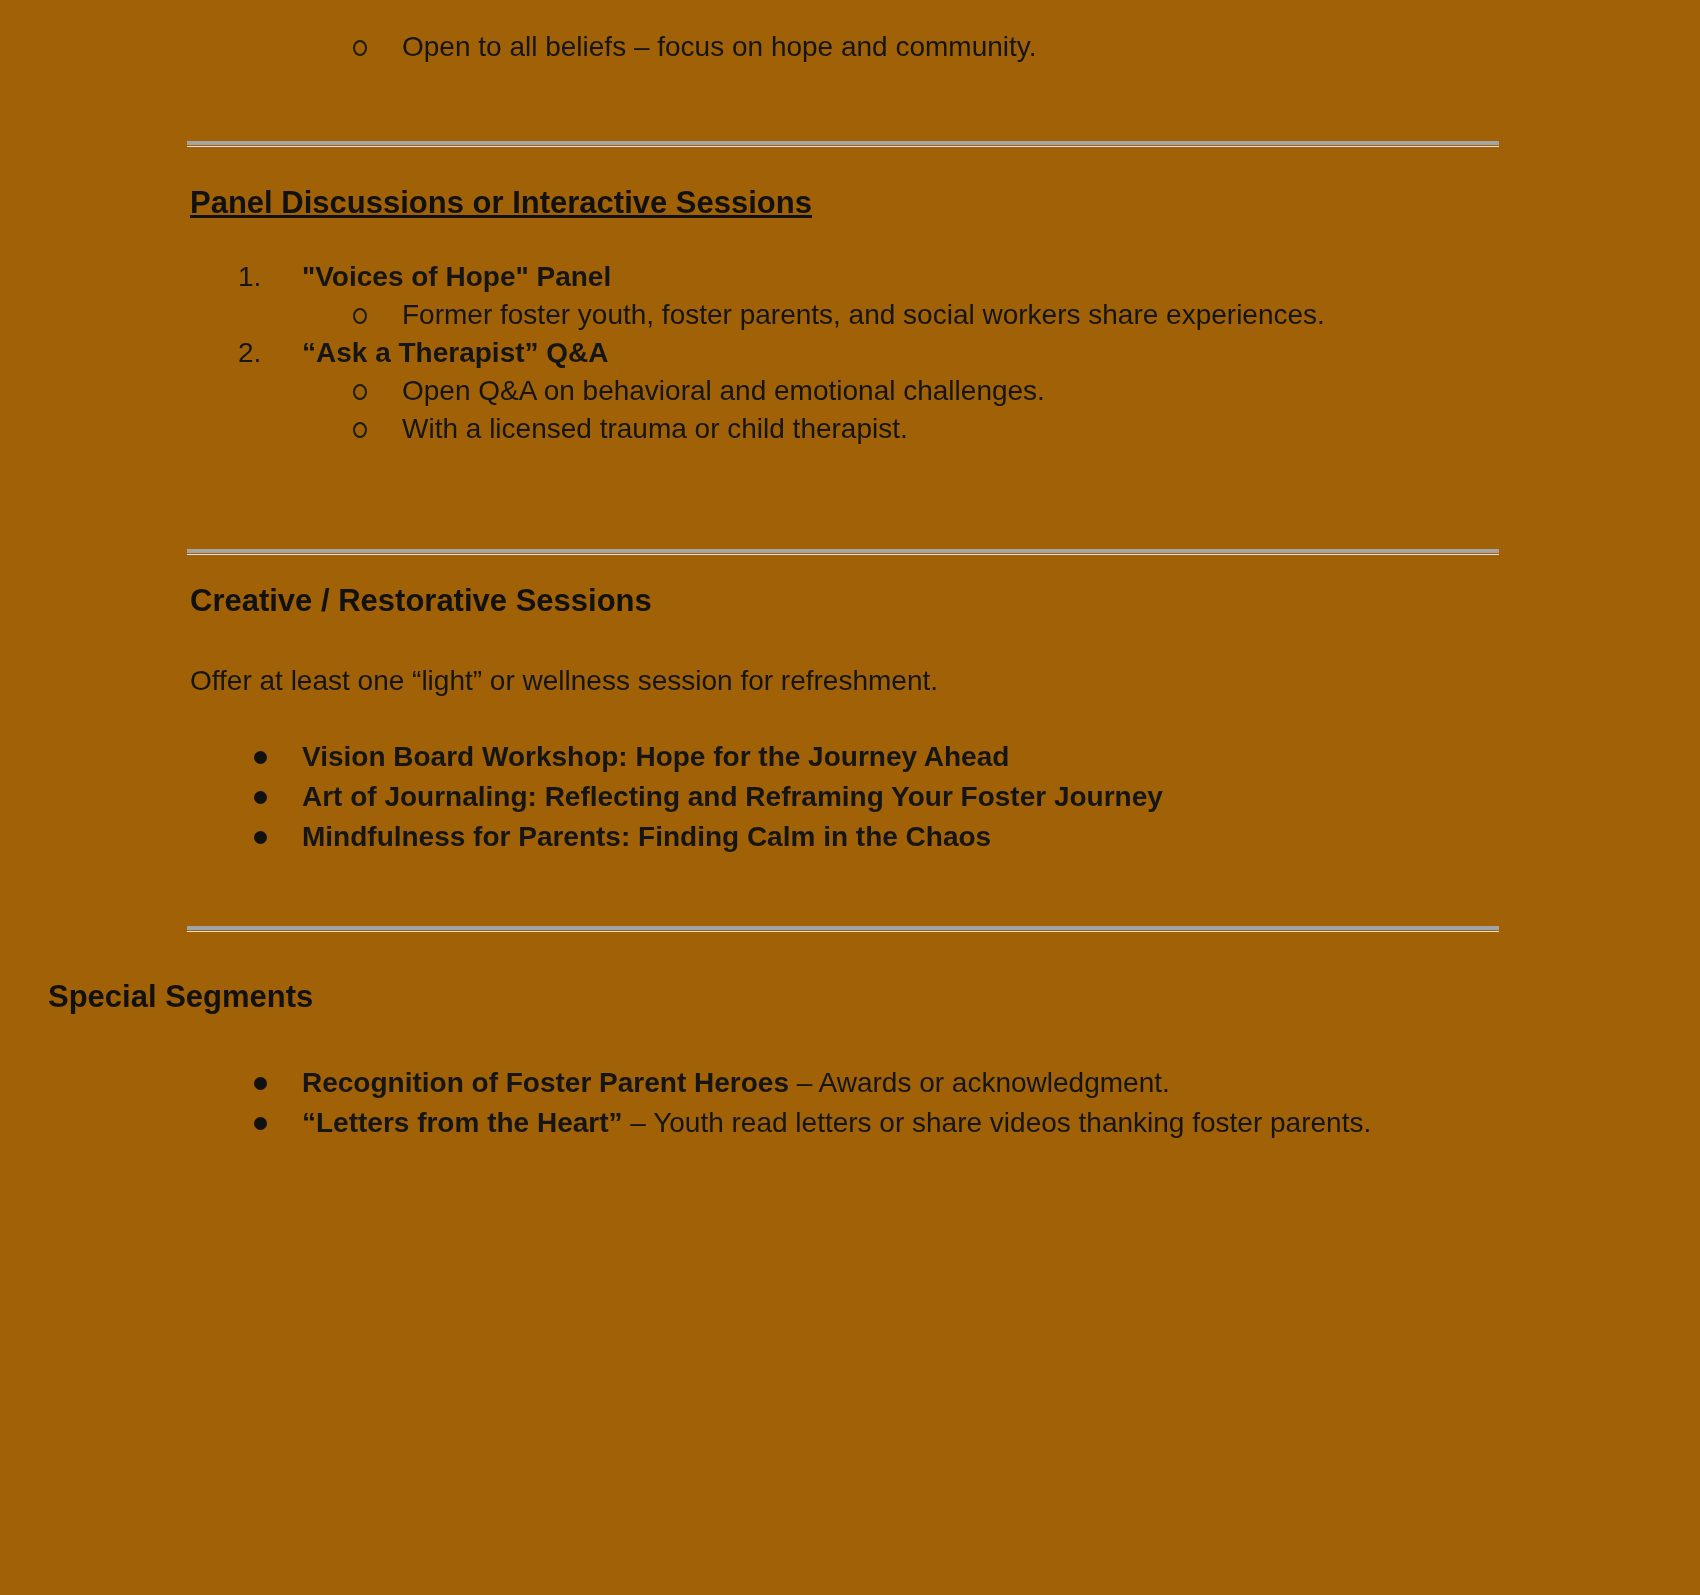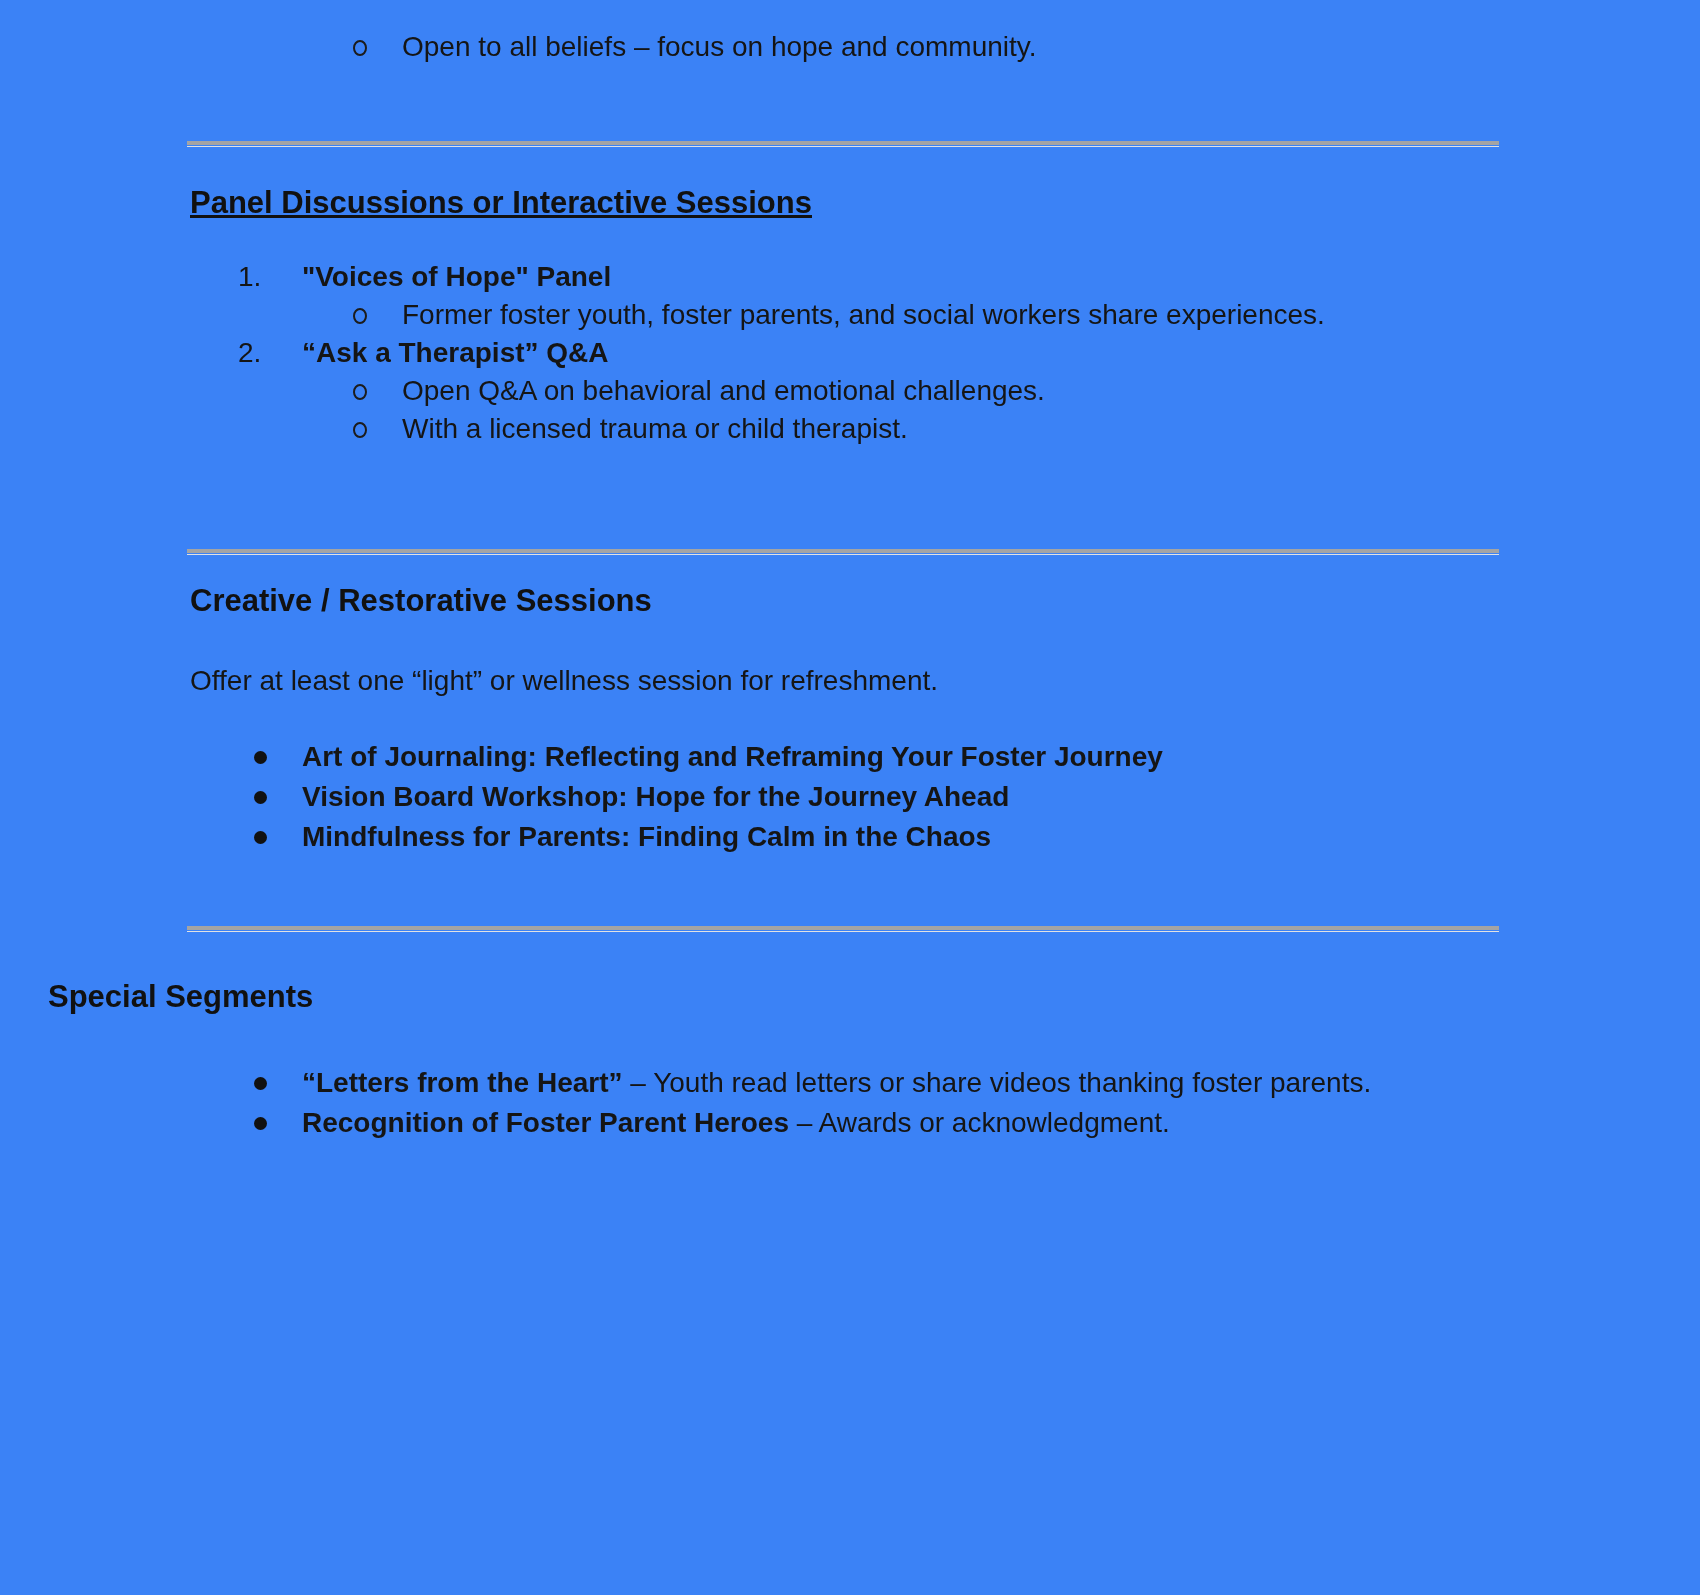--- a/index.html
+++ b/index.html
@@ -1,19 +1,19 @@
 <!DOCTYPE html>
 <html><head>
 <meta charset="utf-8">
 <style>
   html, body { margin:0; padding:0; background:#ffffff; }
   .page {
     position:relative;
     width:1700px; height:1595px;
-    background:#3b82f6;
+    background:#a16207;
     overflow:hidden;
     color:#151515;
     font-family:"Liberation Sans","DejaVu Sans",sans-serif;
     font-size:28px; line-height:38px;
   }
   .page * { margin:0; padding:0; box-sizing:border-box; }
 
   
   .sub-item   { position:relative; margin-left:402px; line-height:38px; }
   .list-item  { position:relative; margin-left:302px; line-height:38px; }
@@ -111,40 +111,40 @@
 
   <div class="rule rule-2"></div>
 
   <h2 class="heading h-creative">Creative / Restorative Sessions</h2>
 
   <p class="intro-par">Offer at least one “light” or wellness session for refreshment.</p>
 
   <div class="creative-list">
     <div class="list-item">
       <span class="dot-marker"></span>
-      <span>Art of Journaling: Reflecting and Reframing Your Foster Journey</span>
+      <span>Vision Board Workshop: Hope for the Journey Ahead</span>
     </div>
     <div class="list-item">
       <span class="dot-marker"></span>
-      <span>Vision Board Workshop: Hope for the Journey Ahead</span>
+      <span>Art of Journaling: Reflecting and Reframing Your Foster Journey</span>
     </div>
     <div class="list-item">
       <span class="dot-marker"></span>
       <span>Mindfulness for Parents: Finding Calm in the Chaos</span>
     </div>
   </div>
 
   <div class="rule rule-3"></div>
 
   <h2 class="heading h-special">Special Segments</h2>
 
   <div class="special-list">
     <div class="list-item">
       <span class="dot-marker"></span>
-      <span class="bold-lead">“Letters from the Heart”</span><span> – Youth read letters or share videos thanking foster parents.</span>
+      <span class="bold-lead">Recognition of Foster Parent Heroes</span><span> – Awards or acknowledgment.</span>
     </div>
     <div class="list-item">
       <span class="dot-marker"></span>
-      <span class="bold-lead">Recognition of Foster Parent Heroes</span><span> – Awards or acknowledgment.</span>
+      <span class="bold-lead">“Letters from the Heart”</span><span> – Youth read letters or share videos thanking foster parents.</span>
     </div>
   </div>
 
 </div>
 
 </body></html>

